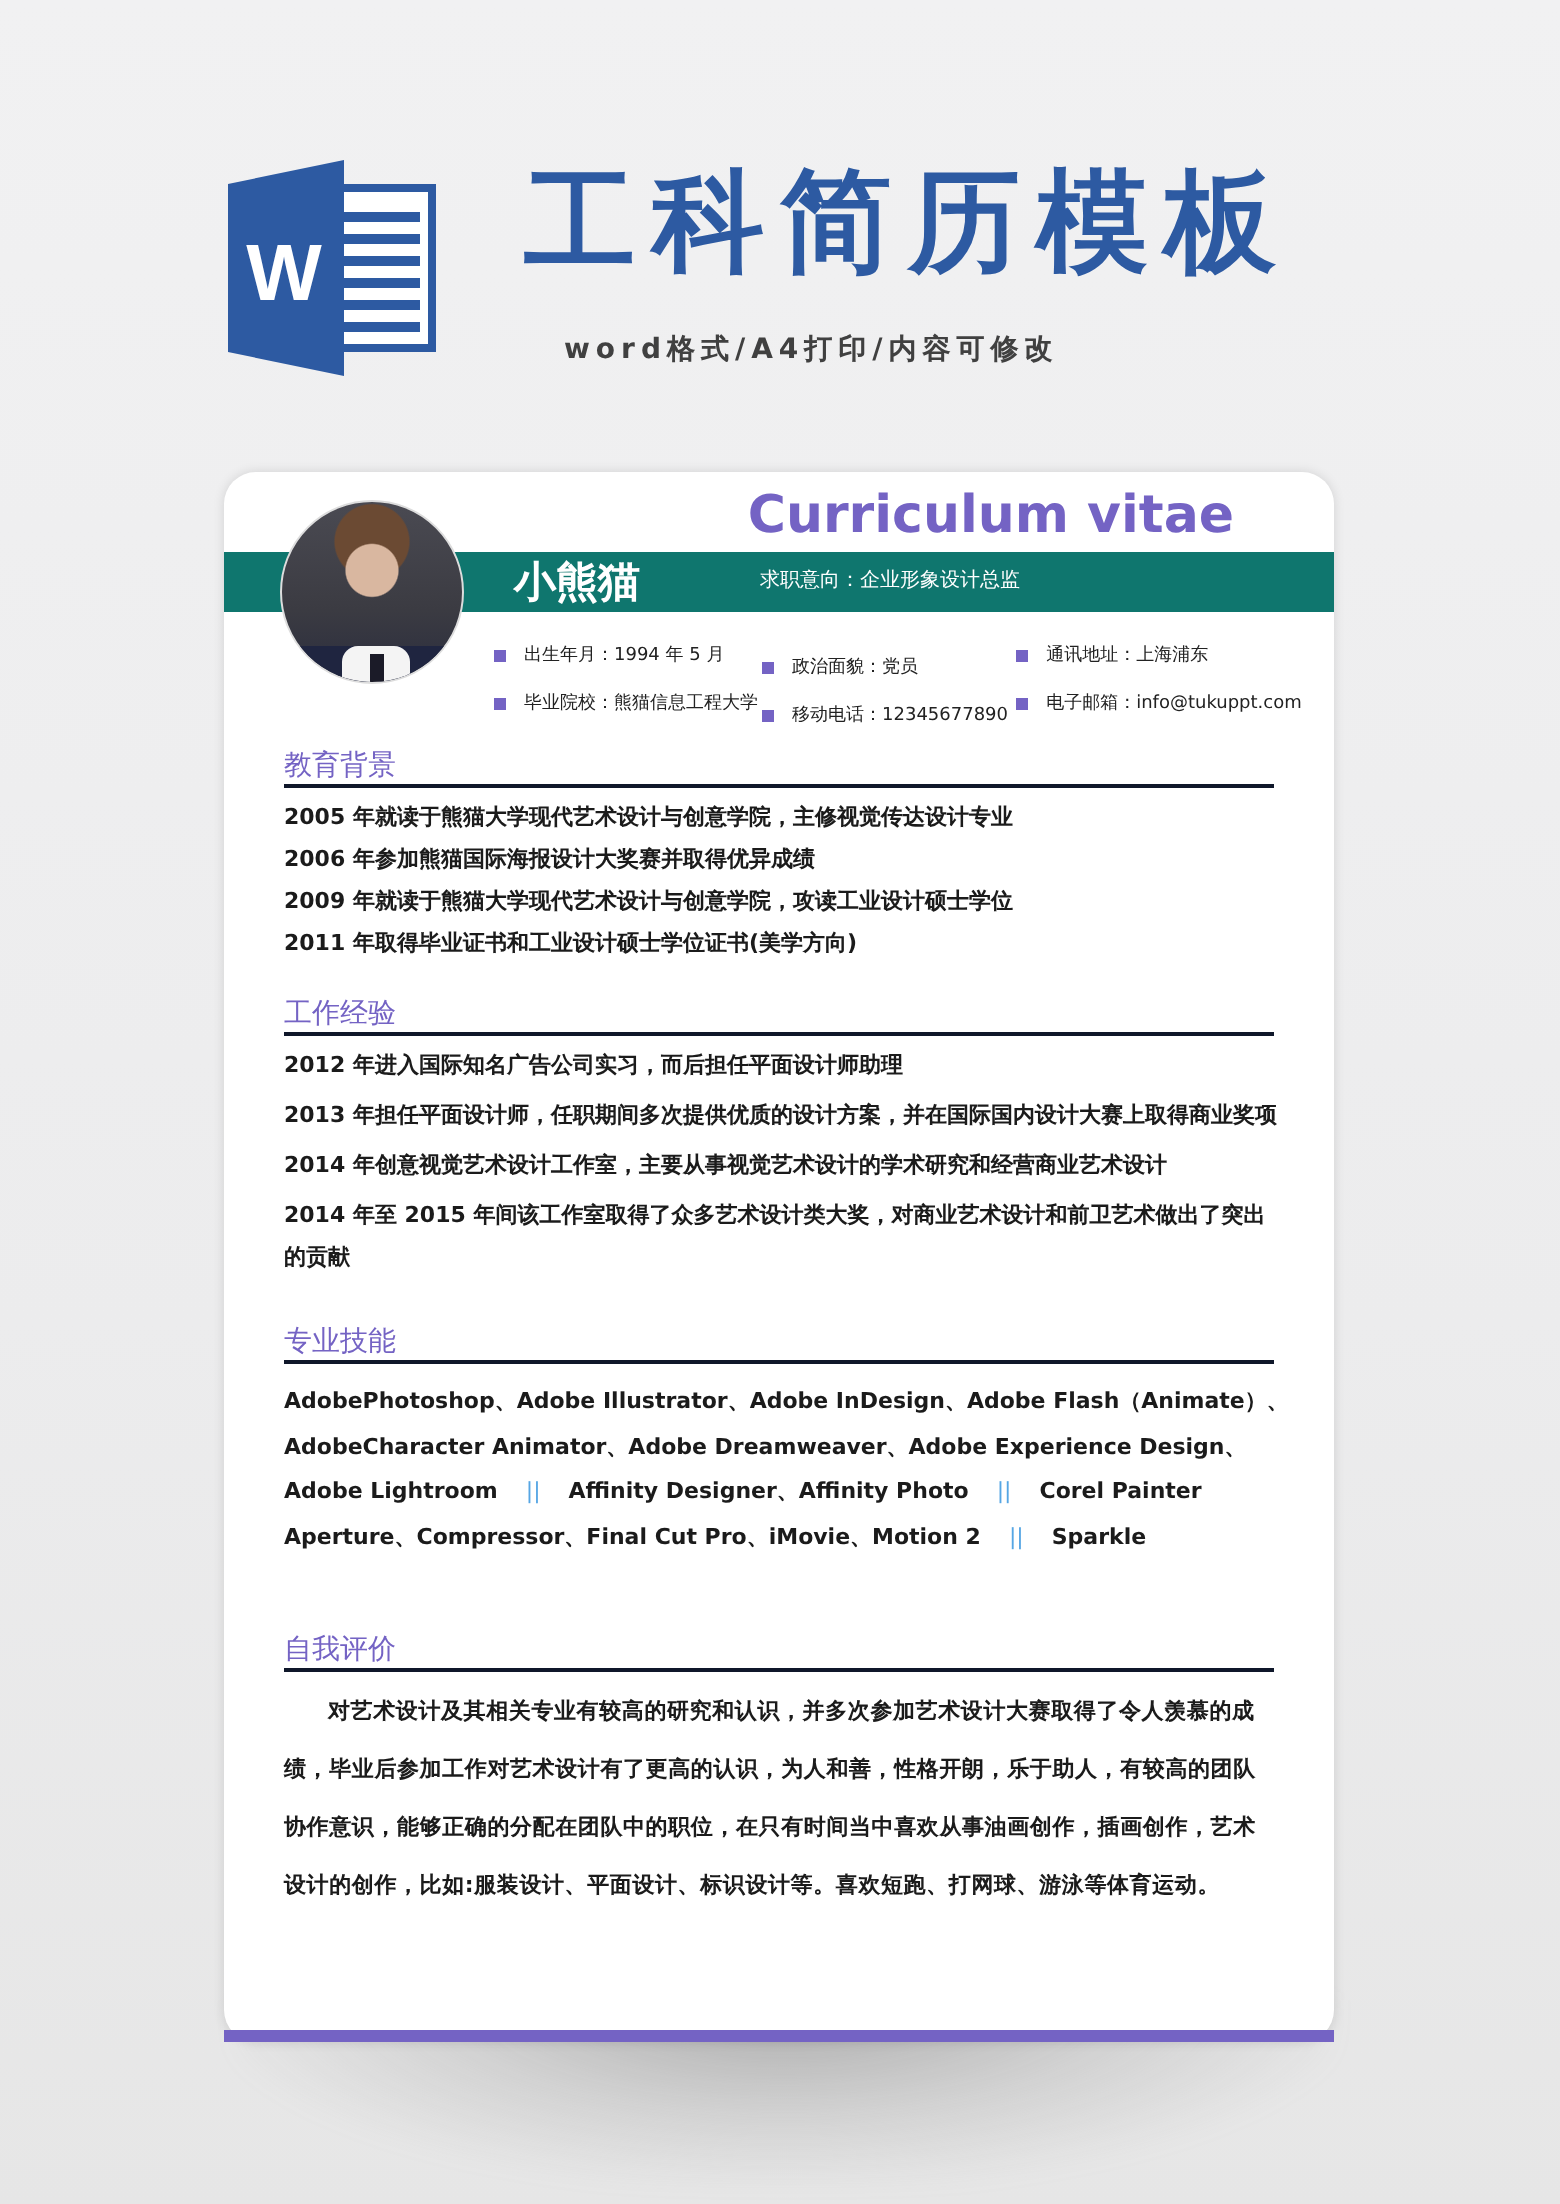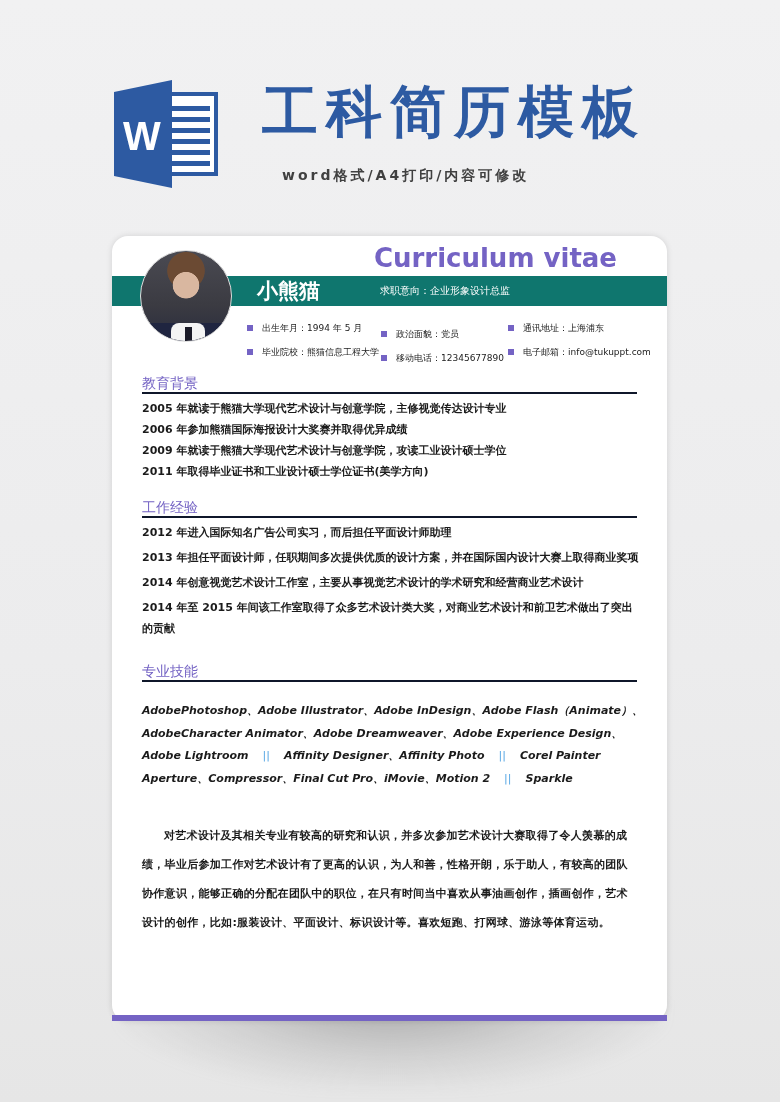--- a/index.html
+++ b/index.html
@@ -86,21 +86,21 @@
     font-size: 14px; color: #7463c4; line-height: 18px; height: 20px;
     border-bottom: 2px solid #0f172a; padding-left: 0; white-space: nowrap;
   }
   .line { font-size: 11px; font-weight: bold; color: #1b1b1b; white-space: nowrap; }
   .edu .line { line-height: 21px; }
   .edu .lines { padding-top: 4px; }
   .work .line { line-height: 25px; }
   .work .line.wrap { white-space: normal; line-height: 21px; padding-top: 2px; }
   .work .lines { padding-top: 2px; }
   .skills .line { line-height: 22.5px; }
-  .skills .lines { padding-top: 18px; font-style: italic; }
+  .skills .lines { padding-top: 8px; }
   .sep { color: #56a6e4; font-weight: normal; padding: 0 14px; }
   .eval .para {
     font-size: 11px; font-weight: bold; color: #1b1b1b; line-height: 29px;
     text-indent: 22px; padding-top: 5px; letter-spacing: 0.3px;
   }
 </style>
 </head>
 <body>
 
 <div class="word-icon">
@@ -196,17 +196,18 @@
       <div class="line">
         <span>Adobe Lightroom</span><span class="sep">||</span><span>Affinity Designer、Affinity Photo</span><span class="sep">||</span><span>Corel Painter</span>
       </div>
       <div class="line">
         <span>Aperture、Compressor、Final Cut Pro、iMovie、Motion 2</span><span class="sep">||</span><span>Sparkle</span>
       </div>
     </div>
   </div>
 
   <div class="section eval" style="top:580px;">
+    <div class="sec-head">自我评价</div>
     <div class="para">对艺术设计及其相关专业有较高的研究和认识，并多次参加艺术设计大赛取得了令人羡慕的成绩，毕业后参加工作对艺术设计有了更高的认识，为人和善，性格开朗，乐于助人，有较高的团队协作意识，能够正确的分配在团队中的职位，在只有时间当中喜欢从事油画创作，插画创作，艺术设计的创作，比如:服装设计、平面设计、标识设计等。喜欢短跑、打网球、游泳等体育运动。</div>
   </div>
 
   <div class="paper-bottom-bar"></div>
 </div>
 
 </body></html>

